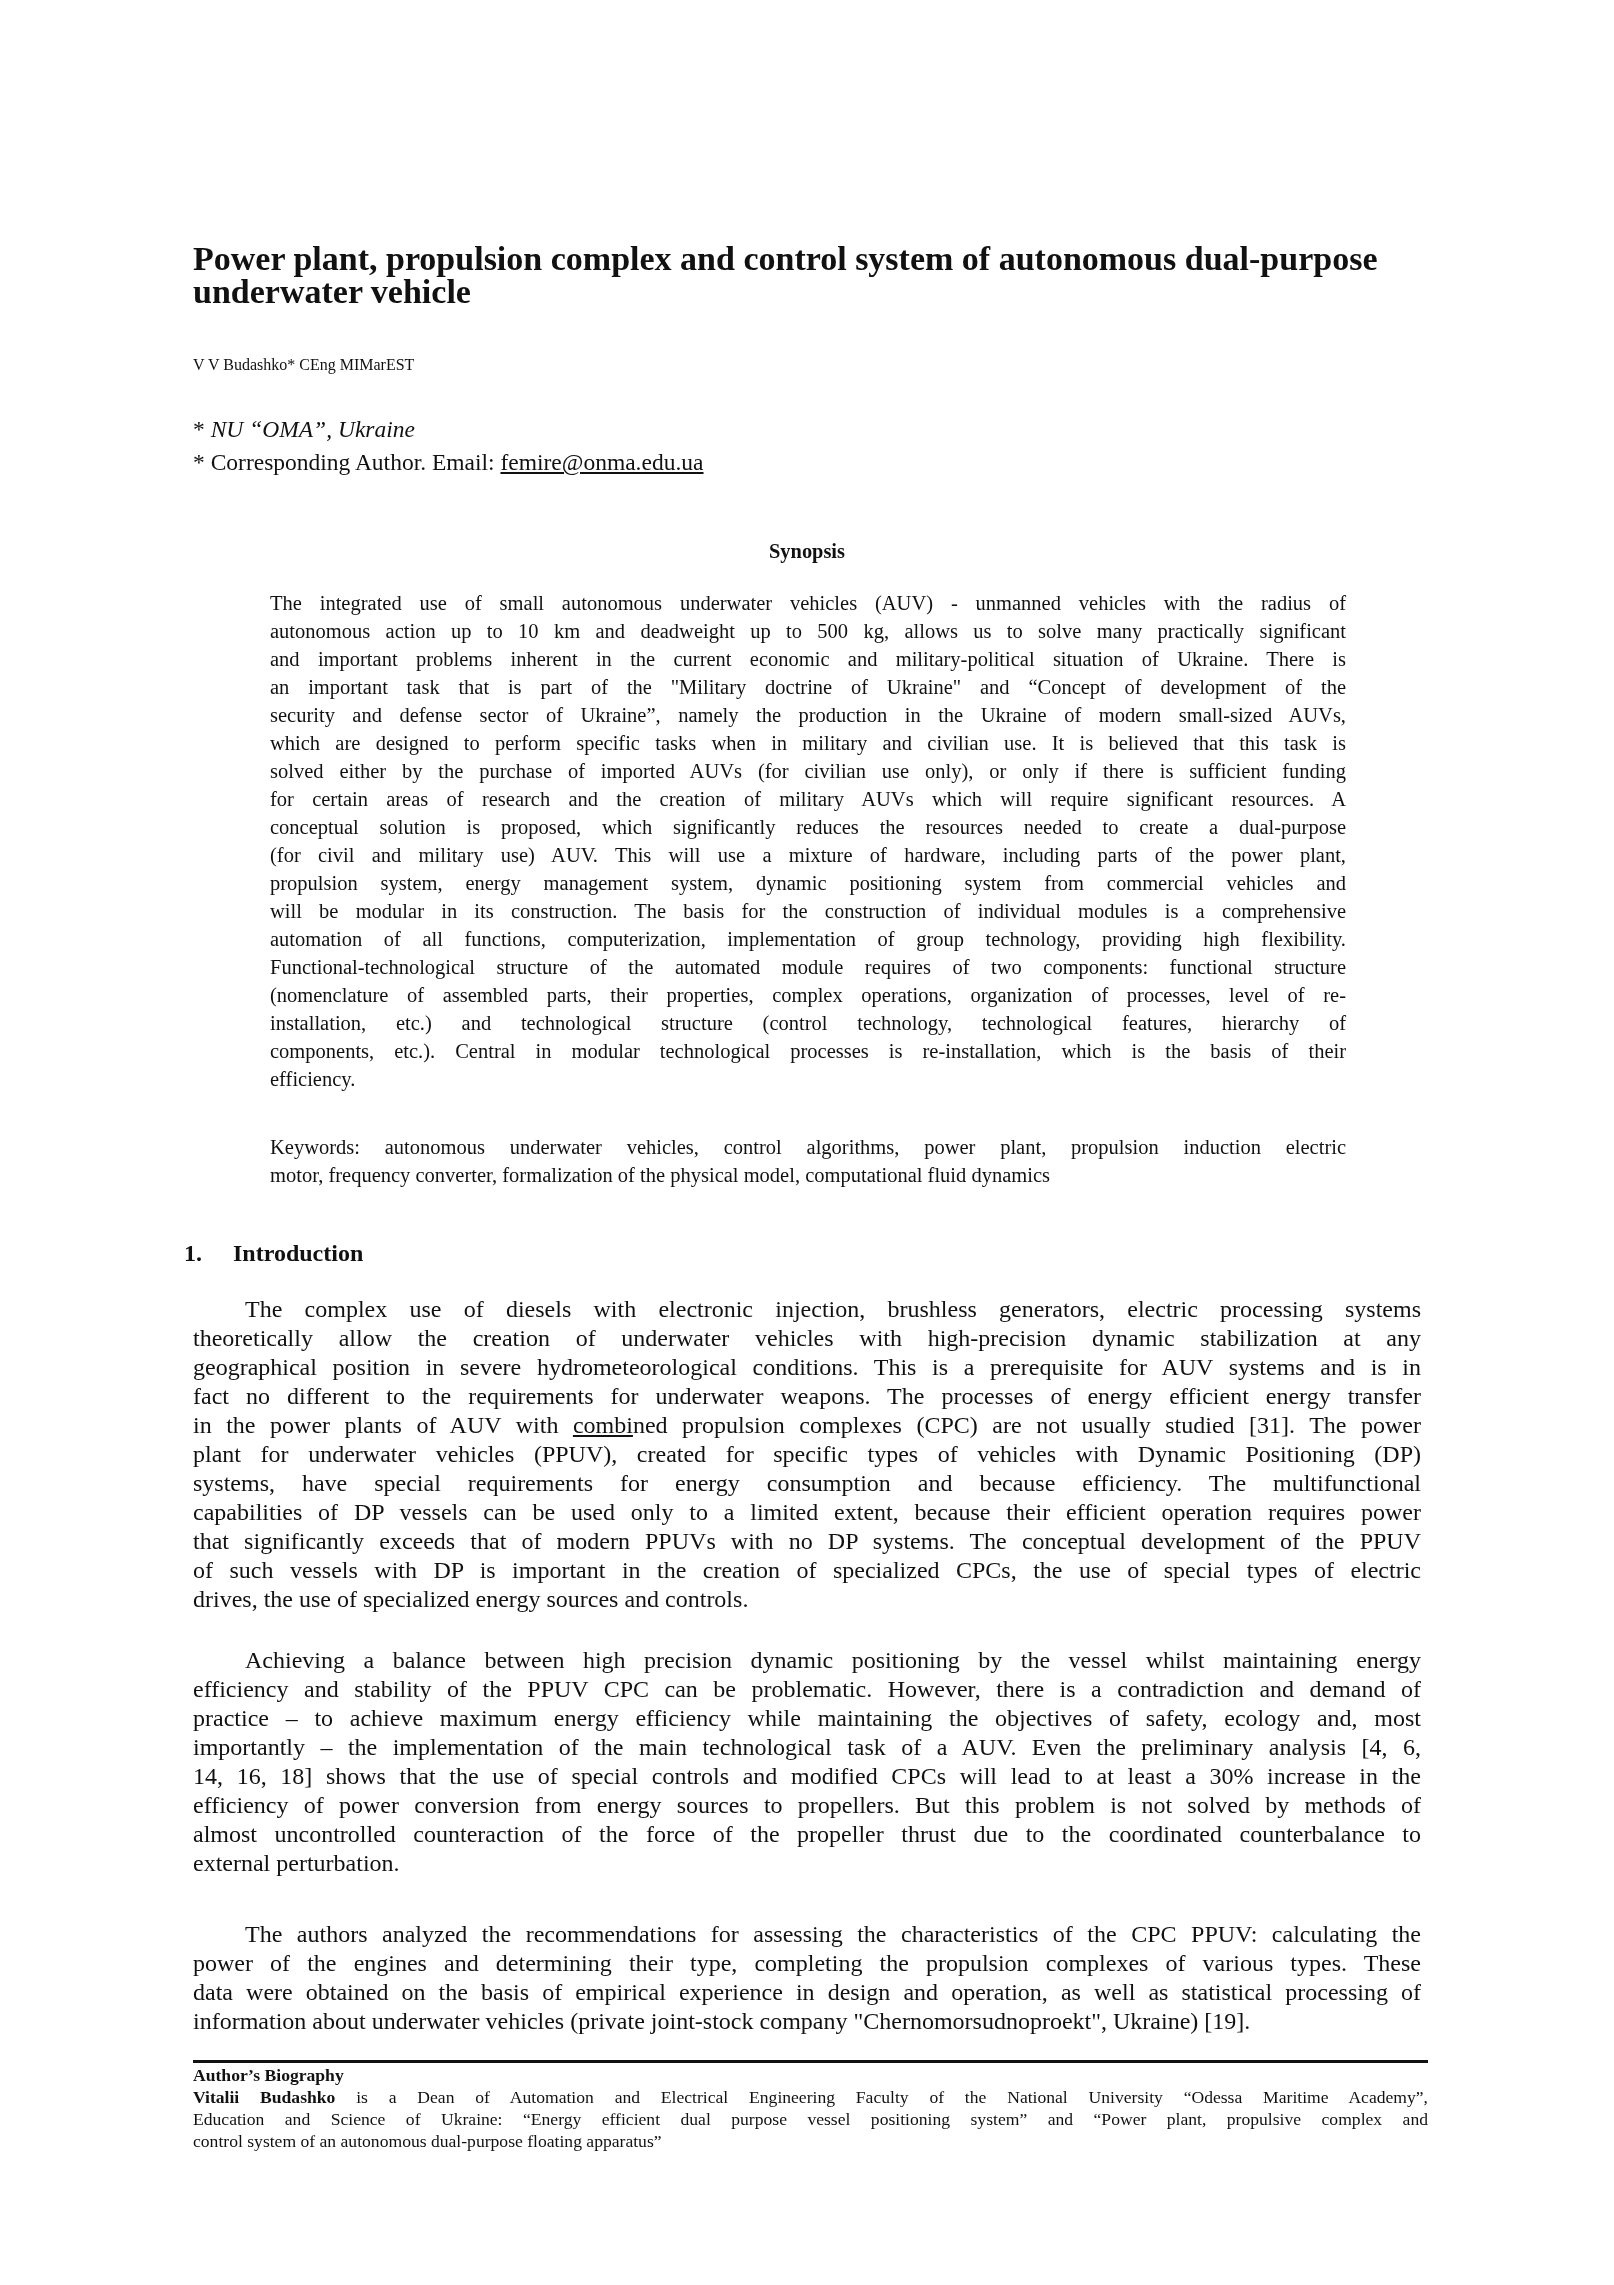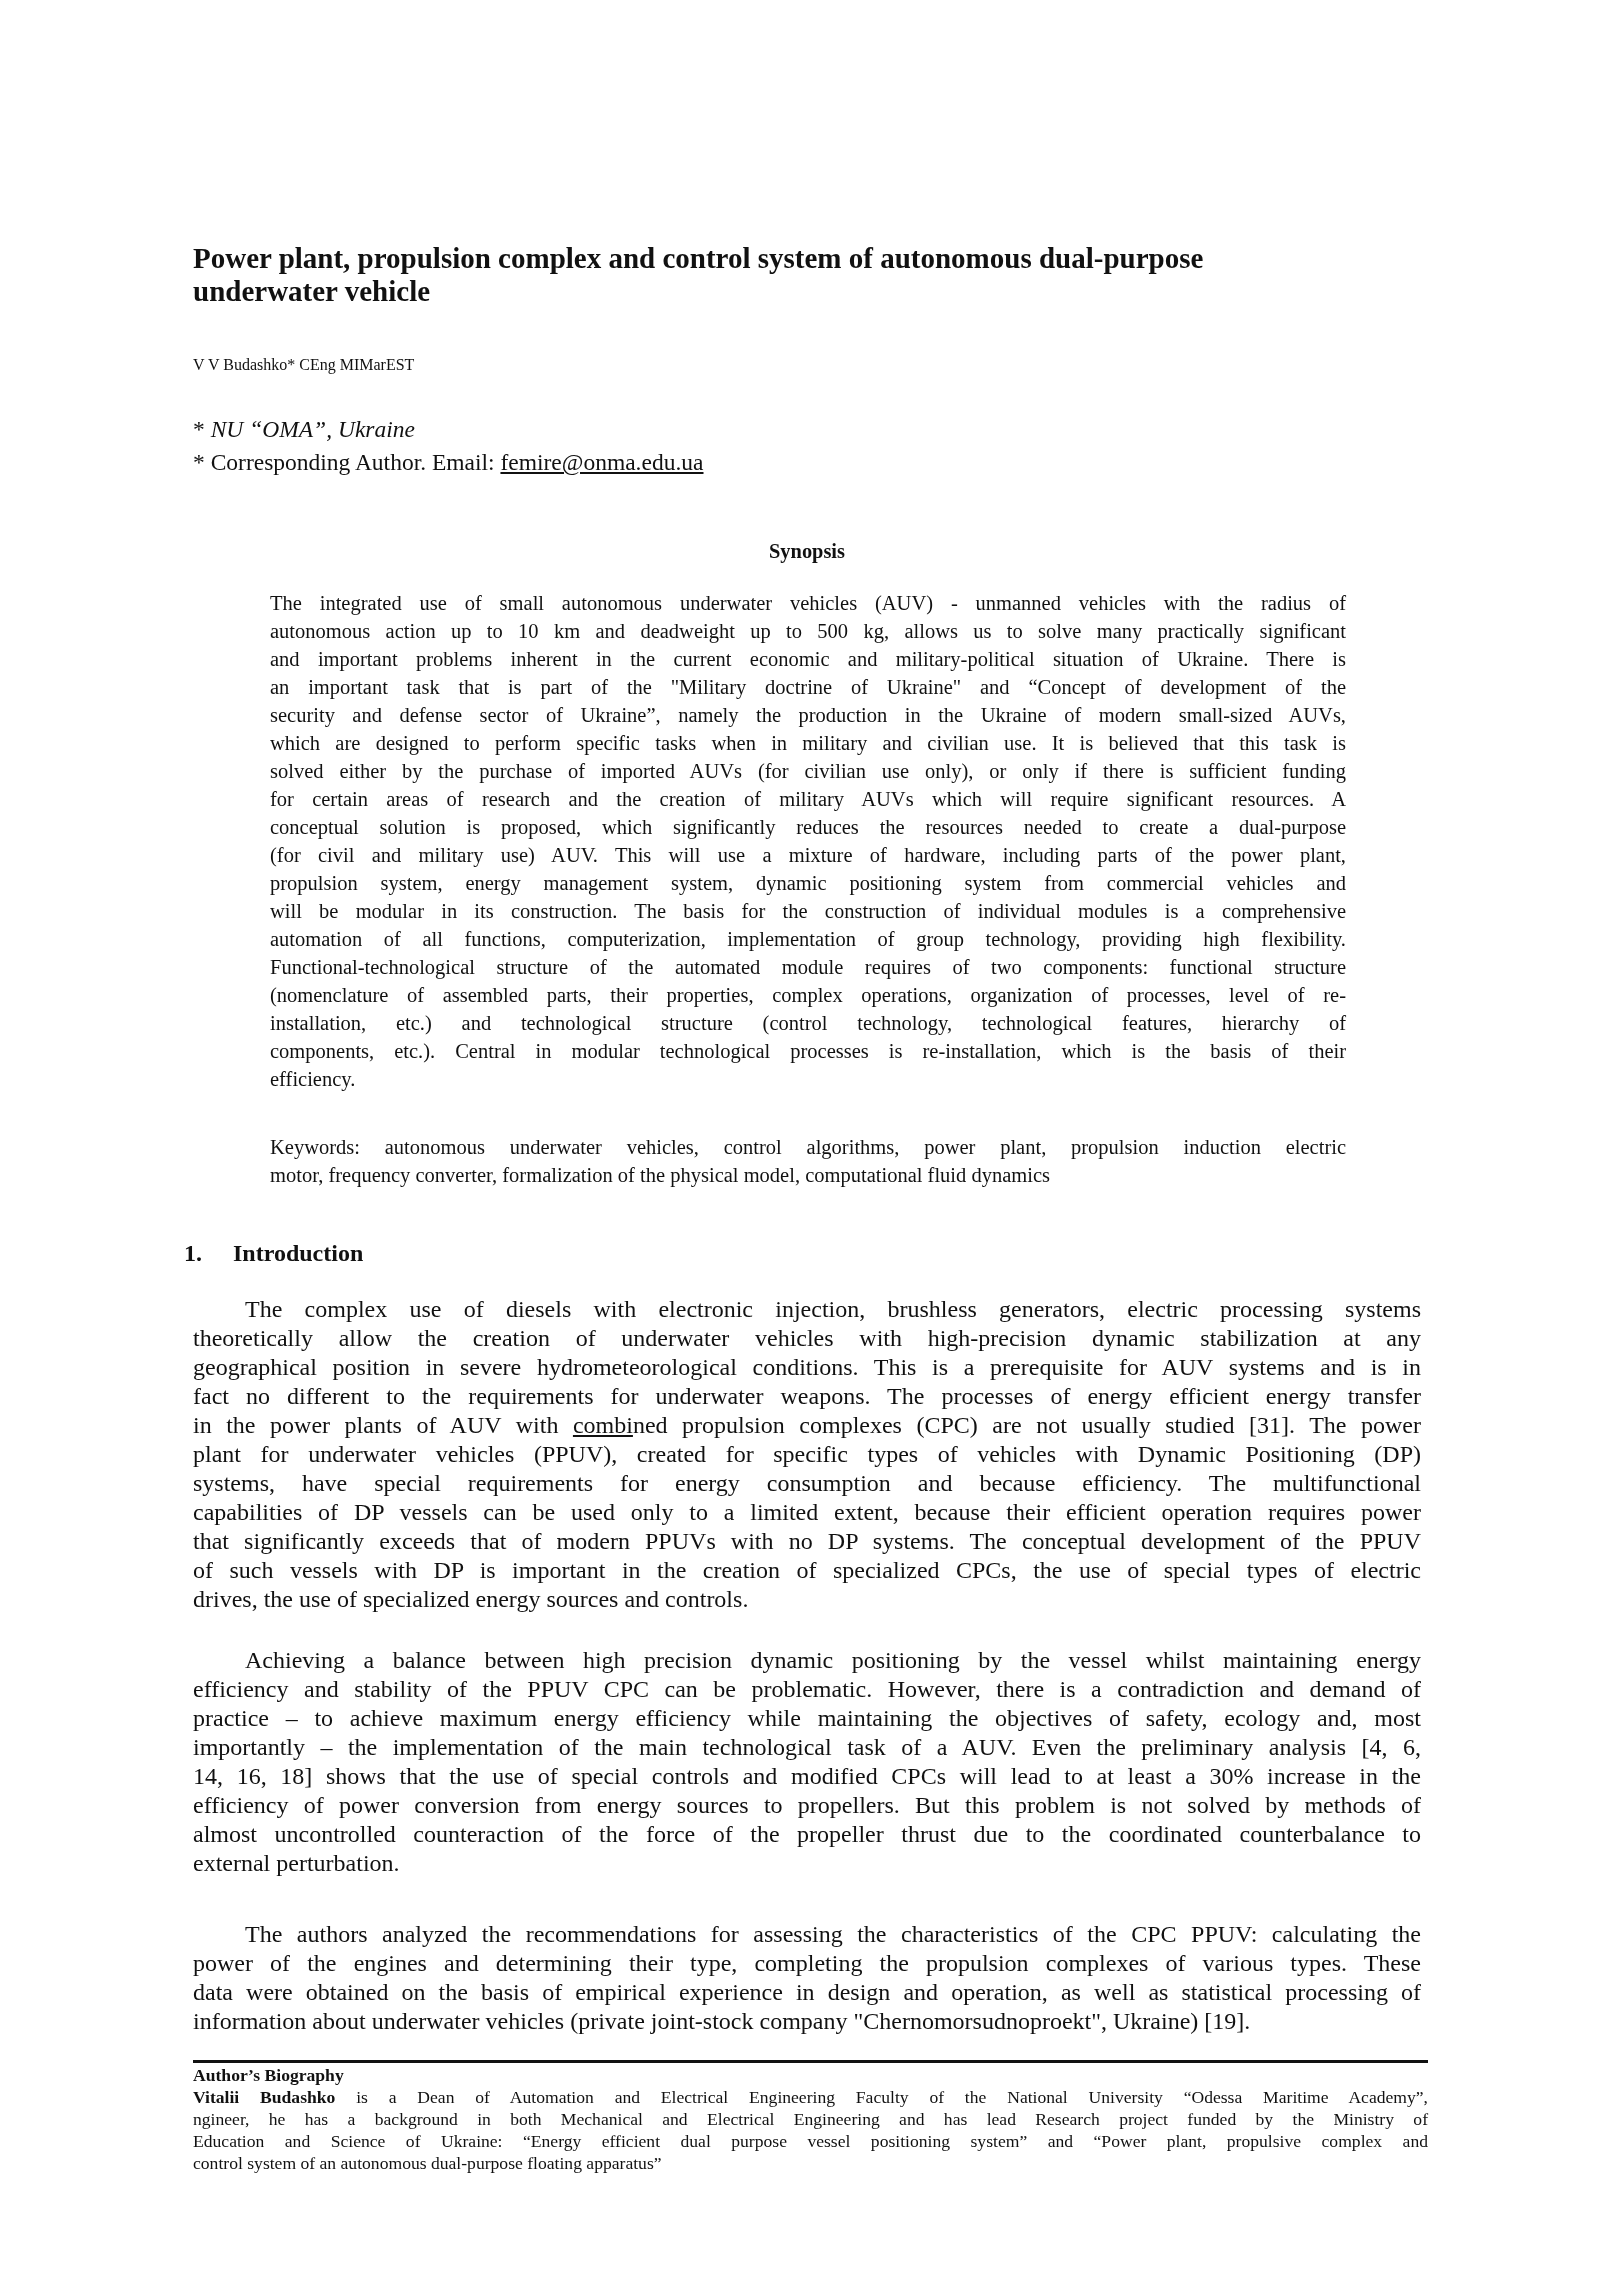--- a/index.html
+++ b/index.html
@@ -1,19 +1,19 @@
 <!DOCTYPE html>
 <html style="font-size:14.5px"><head>
 <meta charset="utf-8">
 <style>
   html, body { margin: 0; padding: 0; background: #ffffff; }
   body { width: 1615px; height: 2286px; position: relative; overflow: hidden;
          font-family: "Liberation Serif", "DejaVu Serif", serif; color: #111111; }
   .abs { position: absolute; }
-  .title { left: 193px; top: 242px; width: 1230px; font-size: 29px; font-weight: bold; line-height: 33px; font-family: Liberation Serif, serif; }
+  .title { left: 193px; top: 242px; width: 1230px; font-size: 34px; font-weight: bold; line-height: 33px; font-family: Liberation Serif, serif; }
   .author { left: 193px; top: 351px; font-size: 16px; line-height: 27px; }
   .affil { left: 193px; top: 413px; font-size: 23.5px; line-height: 33px; }
   .affil .it { font-style: italic; margin-top: 28px; }
   .affil a { color: #111111; text-decoration: underline; }
   .syn-head { left: 193px; width: 1228px; top: 539px; text-align: center; font-size: 20.4px; font-weight: bold; line-height: 25px; }
   .syn { left: 270px; width: 1076px; top: 589px; font-size: 20.5px; line-height: 28px; }
   .jl { display: block; text-align: justify; text-align-last: justify; white-space: nowrap; height: 28px; }
   .jl.last { text-align-last: left; }
   .kw { left: 270px; width: 1076px; top: 1133px; font-size: 20.5px; line-height: 28px; }
   .sec { left: 184px; top: 1239px; font-size: 24px; font-weight: bold; line-height: 29px; }
@@ -110,17 +110,16 @@
   <span class="bl">power of the engines and determining their type, completing the propulsion complexes of various types. These</span>
   <span class="bl">data were obtained on the basis of empirical experience in design and operation, as well as statistical processing of</span>
   <span class="bl last">information about underwater vehicles (private joint-stock company "Chernomorsudnoproekt", Ukraine) [19].</span>
 </div>
 
 <div class="abs rule"></div>
 
 <div class="abs bio">
   <span class="hd">Author’s Biography</span>
   <span class="bl2"><b>Vitalii Budashko</b><span> is a Dean of Automation and Electrical Engineering Faculty of the National University “Odessa Maritime Academy”,</span></span>
-  <span class="bl2">ngineer, he has a background in both Mechanical and Electrical Engineering and has lead Research project funded by the Ministry of</span>
   <span class="bl2">Education and Science of Ukraine: “Energy efficient dual purpose vessel positioning system” and “Power plant, propulsive complex and</span>
   <span class="bl2 last">control system of an autonomous dual-purpose floating apparatus”</span>
 </div>
 
 
 </body></html>

